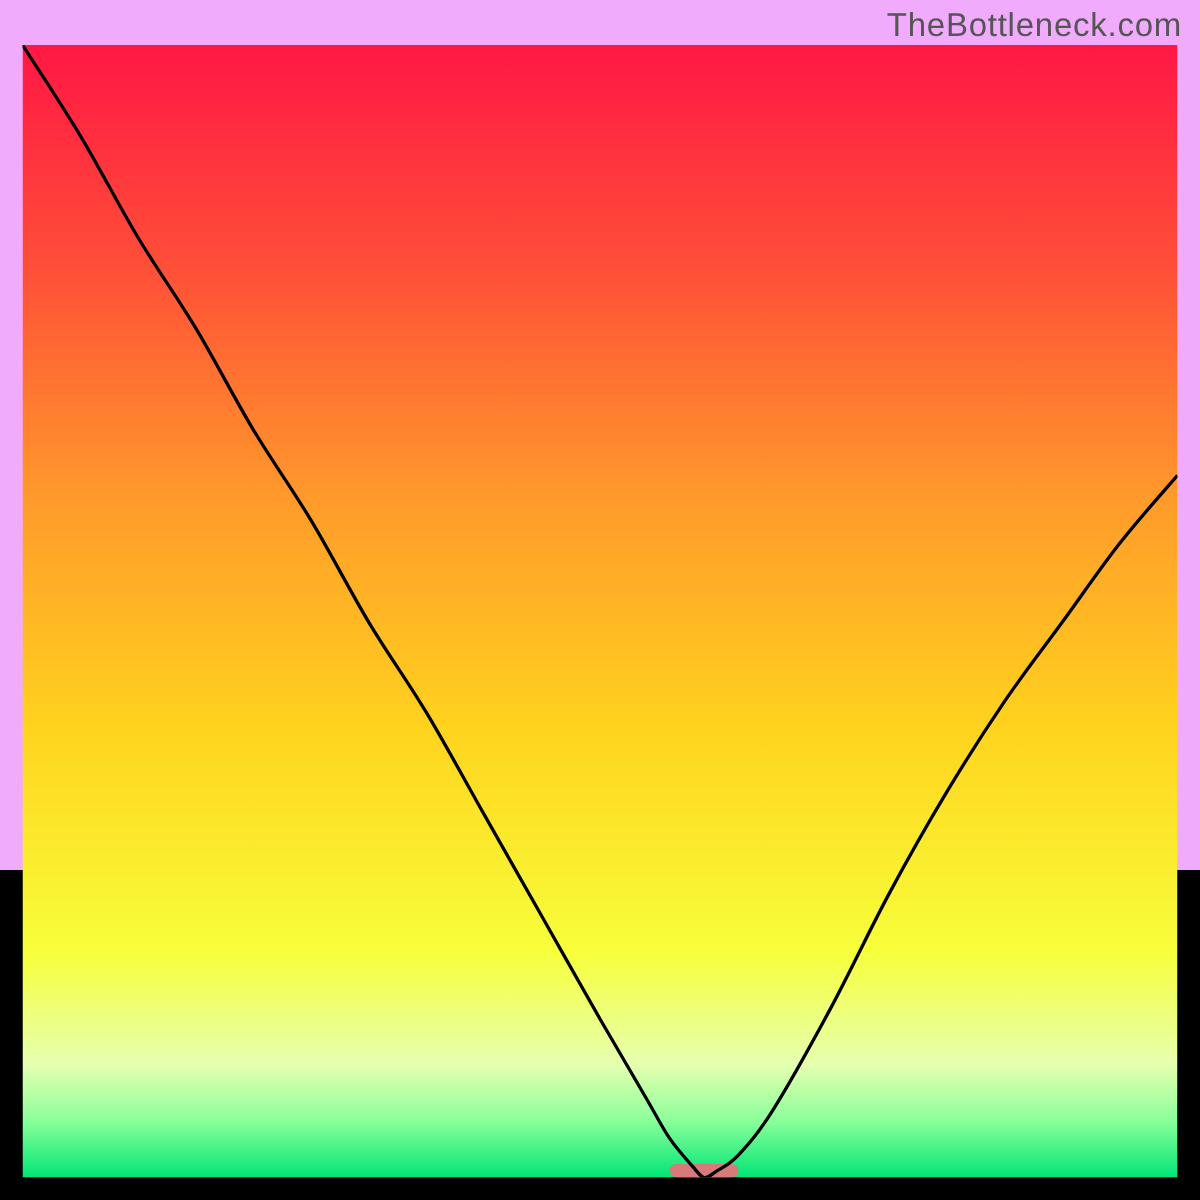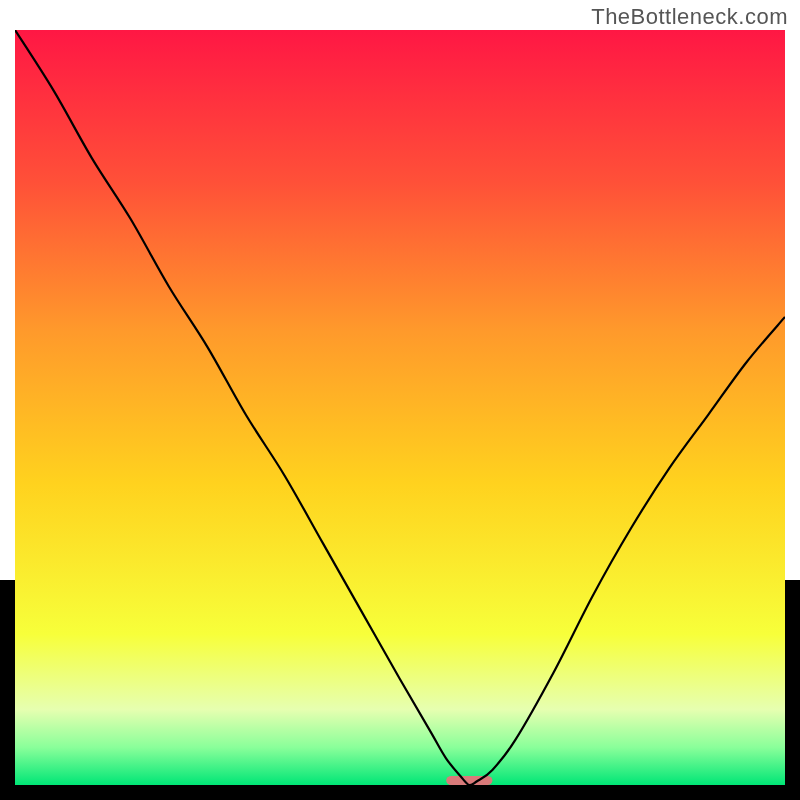--- a/index.html
+++ b/index.html
@@ -8,21 +8,21 @@
     width: 800px;
     height: 800px;
     background: #000;
     font-family: Arial, Helvetica, sans-serif;
     overflow: hidden;
   }
   .frame {
     position: relative;
     width: 800px;
     height: 580px;
-    background: #ffffff;
+    background: #f0abfc;
   }
   .watermark {
     position: absolute;
     top: 4px;
     right: 12px;
     color: #555;
     font-size: 22px;
     font-weight: 500;
     letter-spacing: 0.5px;
     user-select: none;

